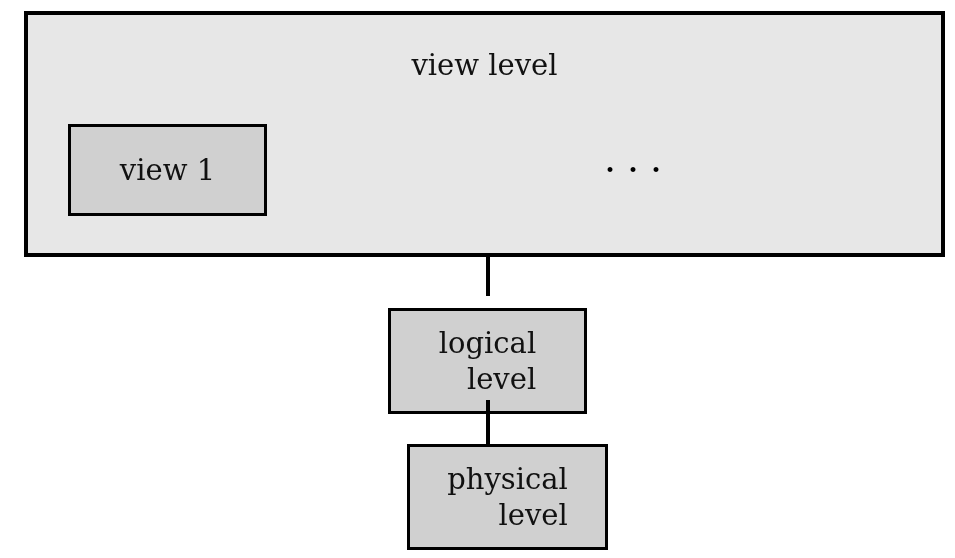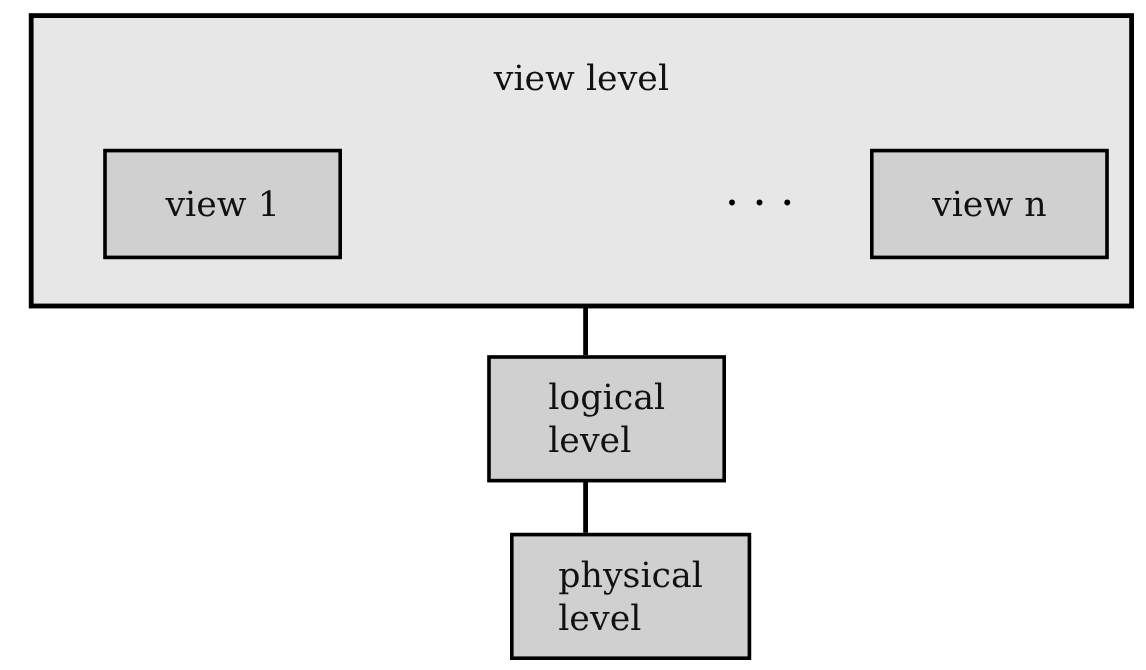--- a/index.html
+++ b/index.html
@@ -37,25 +37,24 @@
   }
   
   .node {
     position: absolute;
     background: #d0d0d0;
     border: 3px solid #000000;
     box-sizing: border-box;
     display: flex;
     align-items: center;
     justify-content: center;
-    text-align: left;
+    text-align: right;
     font-size: 29px;
     line-height: 36px;
     white-space: pre-line;
-    margin-left: 18px;
   }
   .view-box {
     top: 109px;        
     width: 199px;
     height: 92px;
   }
   .view-1 { left: 40px; }
   .view-2 { left: 311px; }
   .view-n { left: 679px; }
   .ellipsis-wrap {
@@ -85,21 +84,21 @@
     top: 255px;
     height: 41px;
   }
   .connector-mid {
     left: 486px;
     top: 400px;
     height: 46px;
   }
   .logical-box {
     left: 388px;
-    top: 296px;
+    top: 308px;
     width: 199px;
     height: 106px;
   }
   .physical-box {
     left: 407px;
     top: 444px;
     width: 201px;
     height: 106px;
   }
 </style>
@@ -113,23 +112,20 @@
 
     <div class="node view-box view-1">
       <span>view 1</span>
     </div>
 
 
     <div class="ellipsis-wrap">
       <span class="ellipsis">•••</span>
     </div>
 
-    <div class="node view-box view-n">
-      <span>view n</span>
-    </div>
   </div>
 
   <div class="connector connector-top"></div>
 
   <div class="node logical-box">
     <span>logical
 level</span>
   </div>
 
   <div class="connector connector-mid"></div>

